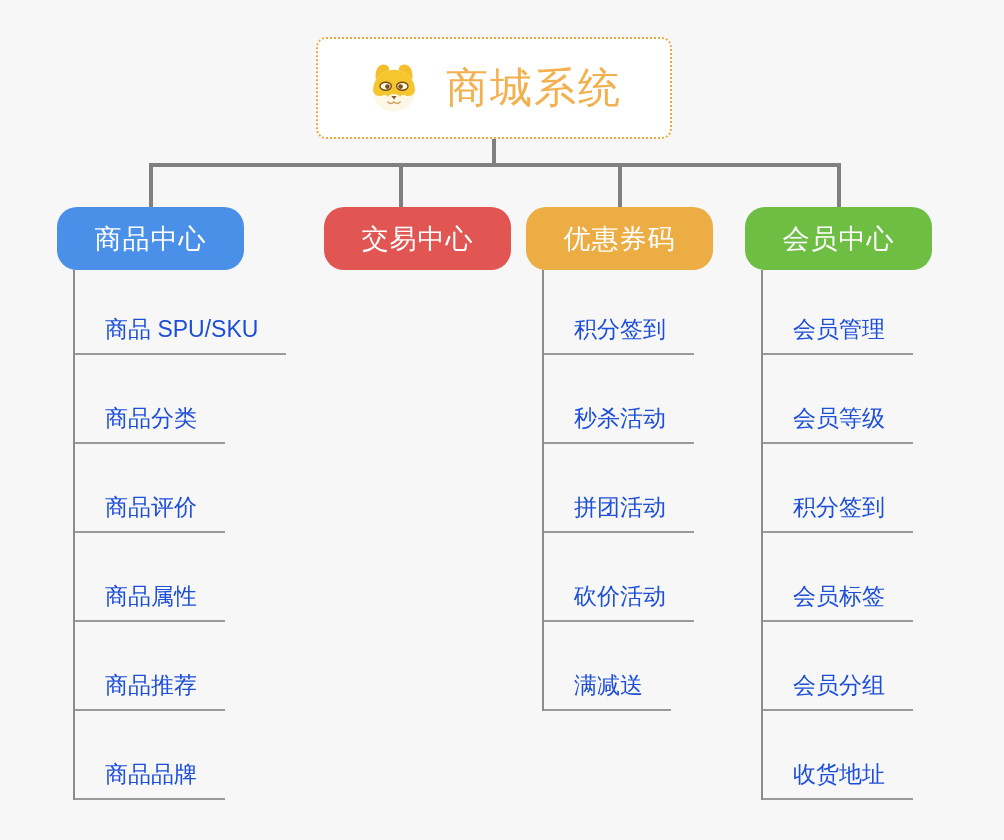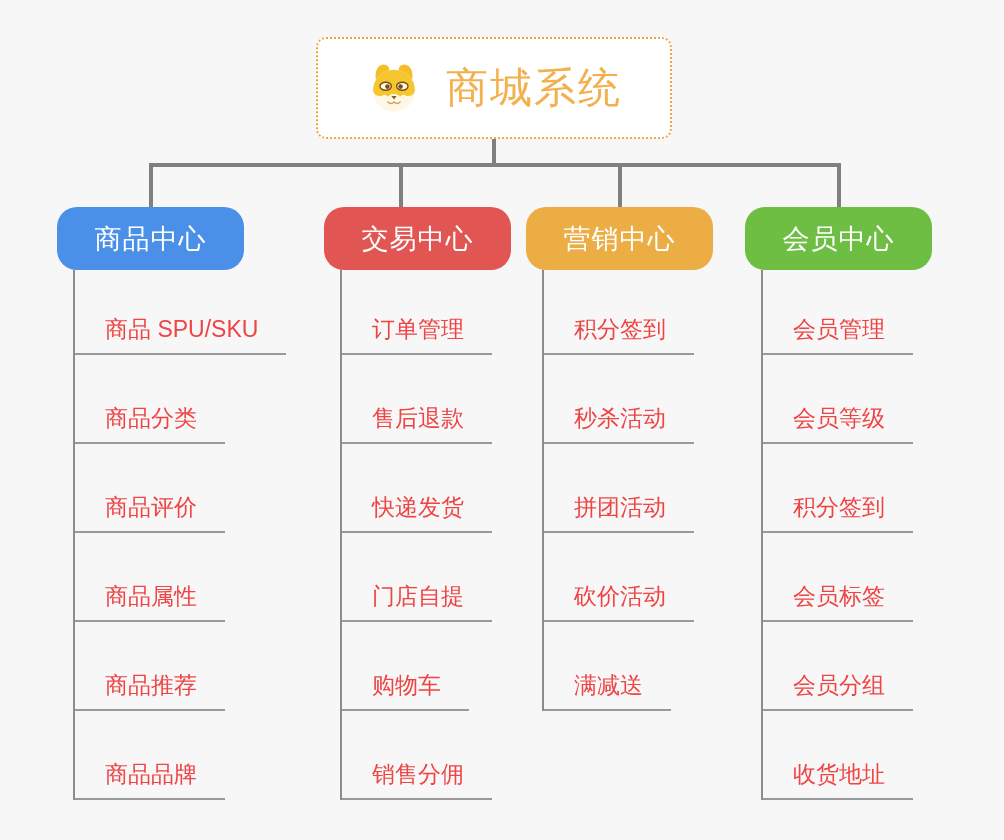--- a/index.html
+++ b/index.html
@@ -80,21 +80,21 @@
     box-sizing: border-box;
     display: flex;
     align-items: flex-end;
     padding: 0 28px 11px 30px;
     border-bottom: 2px solid #999999;
     cursor: pointer;
   }
   .leaf:first-child { height: 85px; }
   .leaf-label {
     font-size: 23px;
-    color: #ef4444;
+    color: #1d4ed8;
     white-space: nowrap;
     line-height: 1.1;
   }
 </style>
 </head>
 <body style="background: rgb(247, 247, 247);">
 
 <div class="canvas">
 
   <div class="conn conn-stub"></div>
@@ -145,44 +145,24 @@
           <span class="leaf-label">商品推荐</span>
         </div>
       <div class="leaf">
           <span class="leaf-label">商品品牌</span>
         </div>
     </div>
   </div>
 
   <div class="branch branch-2">
     <div class="branch-header" style="background: rgb(225, 86, 83);">交易中心</div>
-    <div class="branch-items">
-      <div class="leaf">
-          <span class="leaf-label">订单管理</span>
-        </div>
-      <div class="leaf">
-          <span class="leaf-label">售后退款</span>
-        </div>
-      <div class="leaf">
-          <span class="leaf-label">快递发货</span>
-        </div>
-      <div class="leaf">
-          <span class="leaf-label">门店自提</span>
-        </div>
-      <div class="leaf">
-          <span class="leaf-label">购物车</span>
-        </div>
-      <div class="leaf">
-          <span class="leaf-label">销售分佣</span>
-        </div>
-    </div>
   </div>
 
   <div class="branch branch-3">
-    <div class="branch-header" style="background: rgb(235, 173, 68);">营销中心</div>
+    <div class="branch-header" style="background: rgb(235, 173, 68);">优惠券码</div>
     <div class="branch-items">
       <div class="leaf">
           <span class="leaf-label">积分签到</span>
         </div>
       <div class="leaf">
           <span class="leaf-label">秒杀活动</span>
         </div>
       <div class="leaf">
           <span class="leaf-label">拼团活动</span>
         </div>

